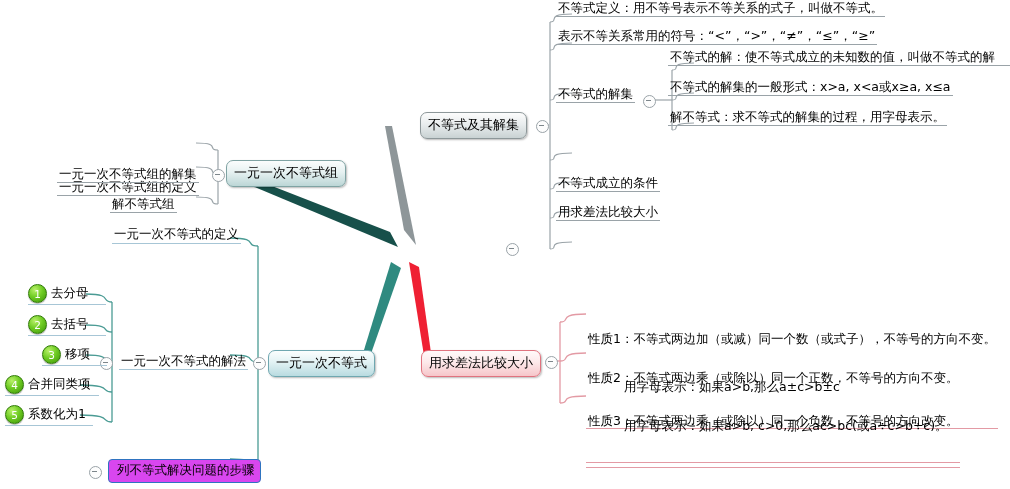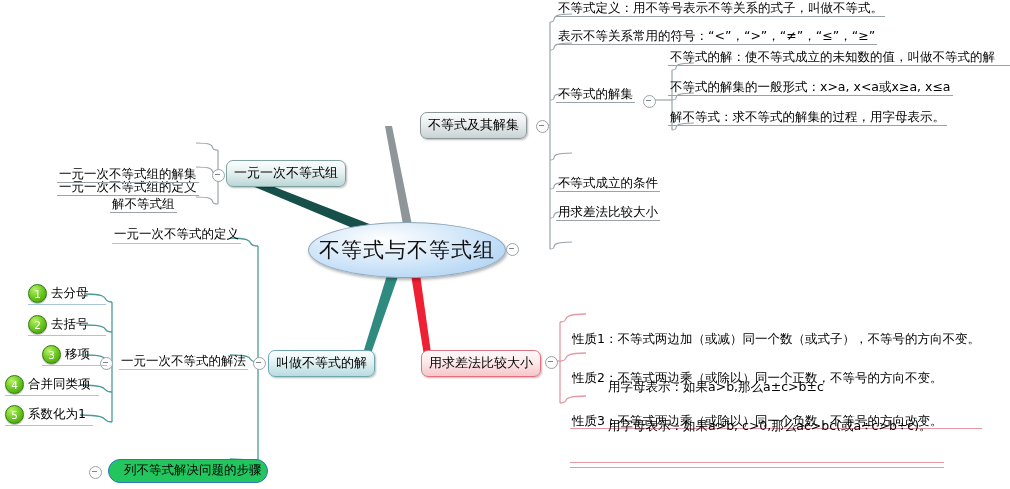--- a/index.html
+++ b/index.html
@@ -18,21 +18,21 @@
     font-size:12.5px;
     line-height:15px;
     color:#000;
     white-space:pre;
     padding:0 2px 1px 2px;
     letter-spacing:0px;
   }
   .leaf.ul{border-bottom:1.5px solid #9aa3a8;}
   .leaf.ul2{border-bottom:1.5px solid #a7c6d6;}
   .leaf.redul{border-bottom:1.5px solid #e39aa4;}
-  .leaf.two{line-height:16px;}
+  .leaf.two{line-height:16px;margin-left:16px;}
 
   
   .box{
     position:absolute;
     font-size:13px;
     color:#000;
     border-radius:7px;
     padding:3px 7px 4px 7px;
     white-space:nowrap;
     box-shadow:1px 1px 2px rgba(0,0,0,.28);
@@ -47,26 +47,26 @@
   }
   .box.cyan{
     background:linear-gradient(to bottom,#fbfefe 0%,#e2f2f4 45%,#b9dbe0 100%);
     border:1px solid #6fa7b0;
   }
   .box.red{
     background:linear-gradient(to bottom,#fffafa 0%,#fde9ea 45%,#f6c6ca 100%);
     border:1px solid #e0737f;
   }
   .box.bluebox{
-    background:#22c55e;
+    background:#d946ef;
     border:1.5px solid #2f74c0;
-    border-radius:12px;
+    border-radius:4px;
     box-shadow:none;
     font-size:12.5px;
-    padding:2px 5px 3px 15px;
+    padding:2px 5px 3px 8px;
   }
 
   
   #central{
     position:absolute;
     left:308px;top:222px;
     width:196px;height:54px;
     border-radius:50%;
     background:radial-gradient(ellipse at 38% 30%,#ffffff 0%,#e4f0fb 28%,#bfdcf6 68%,#a9cdee 100%);
     border:1px solid #8ca6bb;
@@ -183,42 +183,39 @@
       <path d="M105,362 L112,362"></path>
       <path d="M112,302 L112,422"></path>
       <path d="M112,302 C100,302 114,294 86,294"></path>
       <path d="M112,332 C100,332 114,325 86,325"></path>
       <path d="M112,362 C100,362 114,355 86,355"></path>
       <path d="M112,392 C100,392 114,385 80,385"></path>
       <path d="M112,422 C100,422 114,415 80,415"></path>
     </g>
   </svg>
 
-  <div id="central">
-    <span>不等式与不等式组</span>
-  </div>
   <div class="toggle" style="left:506px;top:243px;"></div>
 
   <div class="box gray" style="left:420px;top:112px;">
     <span>不等式及其解集</span>
   </div>
   <div class="toggle" style="left:536px;top:120px;"></div>
 
   <div class="box red" style="left:421px;top:350px;">
     <span>用求差法比较大小</span>
   </div>
   <div class="toggle" style="left:545px;top:356px;"></div>
 
   <div class="box green" style="left:226px;top:160px;">
     <span>一元一次不等式组</span>
   </div>
   <div class="toggle" style="left:212px;top:169px;"></div>
 
   <div class="box cyan" style="left:268px;top:350px;">
-    <span>叫做不等式的解</span>
+    <span>一元一次不等式</span>
   </div>
   <div class="toggle" style="left:253px;top:357px;"></div>
 
   <div class="leaf ul" style="left:556px;top:0px;">不等式定义：用不等号表示不等关系的式子，叫做不等式。</div>
 
   <div class="leaf ul" style="left:556px;top:28px;">表示不等关系常用的符号：“&lt;”，“&gt;”，“≠”，“≤”，“≥”</div>
 
   <div class="leaf ul" style="left:556px;top:86px;">不等式的解集</div>
   <div class="toggle" style="left:643px;top:95px;"></div>
 

